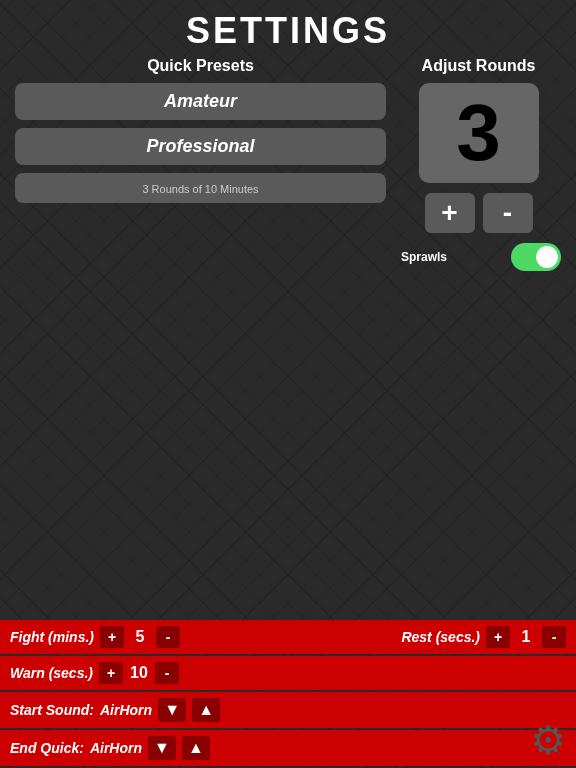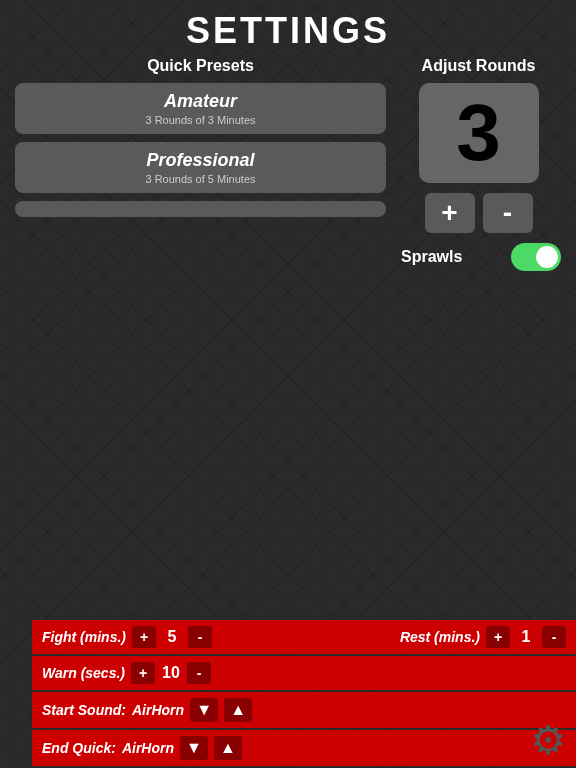--- a/index.html
+++ b/index.html
@@ -142,21 +142,21 @@
       flex-direction: column;
       gap: 8px;
     }
     .toggle-row {
       display: flex;
       align-items: center;
       gap: 10px;
     }
     .toggle-label {
       color: white;
-      font-size: 16px;
+      font-size: 12px;
       font-weight: bold;
       min-width: 100px;
     }
     .toggle-switch {
       width: 50px;
       height: 28px;
       border-radius: 14px;
       position: relative;
       cursor: pointer;
     }
@@ -182,21 +182,20 @@
     }
 
     
     .spacer {
       flex: 1;
     }
 
     
     .bottom-bars {
       background-color: transparent;
-      padding-left: 32px;
     }
     .red-bar {
       background-color: #cc0000;
       padding: 6px 10px;
       display: flex;
       align-items: center;
       gap: 6px;
       margin-bottom: 2px;
     }
     .bar-label {
@@ -265,30 +264,29 @@
     <h1>SETTINGS</h1>
   </div>
 
   <div class="main-section">
 
     <div class="quick-presets">
       <div class="section-title">Quick Presets</div>
 
       <button class="preset-btn">
         <div class="preset-btn-title">Amateur</div>
-        <div class="preset-btn-sub">3 Rounds of 3 Minutes</div>
       </button>
 
       <button class="preset-btn">
         <div class="preset-btn-title">Professional</div>
-        <div class="preset-btn-sub">3 Rounds of 5 Minutes</div>
       </button>
 
 
       <button class="preset-btn">
+        <div class="preset-btn-sub">3 Rounds of 10 Minutes</div>
       </button>
     </div>
 
     <div class="adjust-rounds">
       <div class="adjust-title">Adjust Rounds</div>
       <div class="rounds-display">
         <span class="rounds-number">3</span>
       </div>
       <div class="round-controls">
         <button class="round-btn">+</button>
@@ -309,21 +307,21 @@
   <div class="spacer"></div>
 
   <div class="bottom-bars">
 
     <div class="red-bar">
       <span class="bar-label">Fight (mins.)</span>
       <button class="bar-btn">+</button>
       <span class="bar-value">5</span>
       <button class="bar-btn">-</button>
       <div class="bar-separator"></div>
-      <span class="bar-label">Rest (mins.)</span>
+      <span class="bar-label">Rest (secs.)</span>
       <button class="bar-btn">+</button>
       <span class="bar-value">1</span>
       <button class="bar-btn">-</button>
     </div>
 
     <div class="red-bar">
       <span class="bar-label">Warn (secs.)</span>
       <button class="bar-btn">+</button>
       <span class="bar-value">10</span>
       <button class="bar-btn">-</button>

